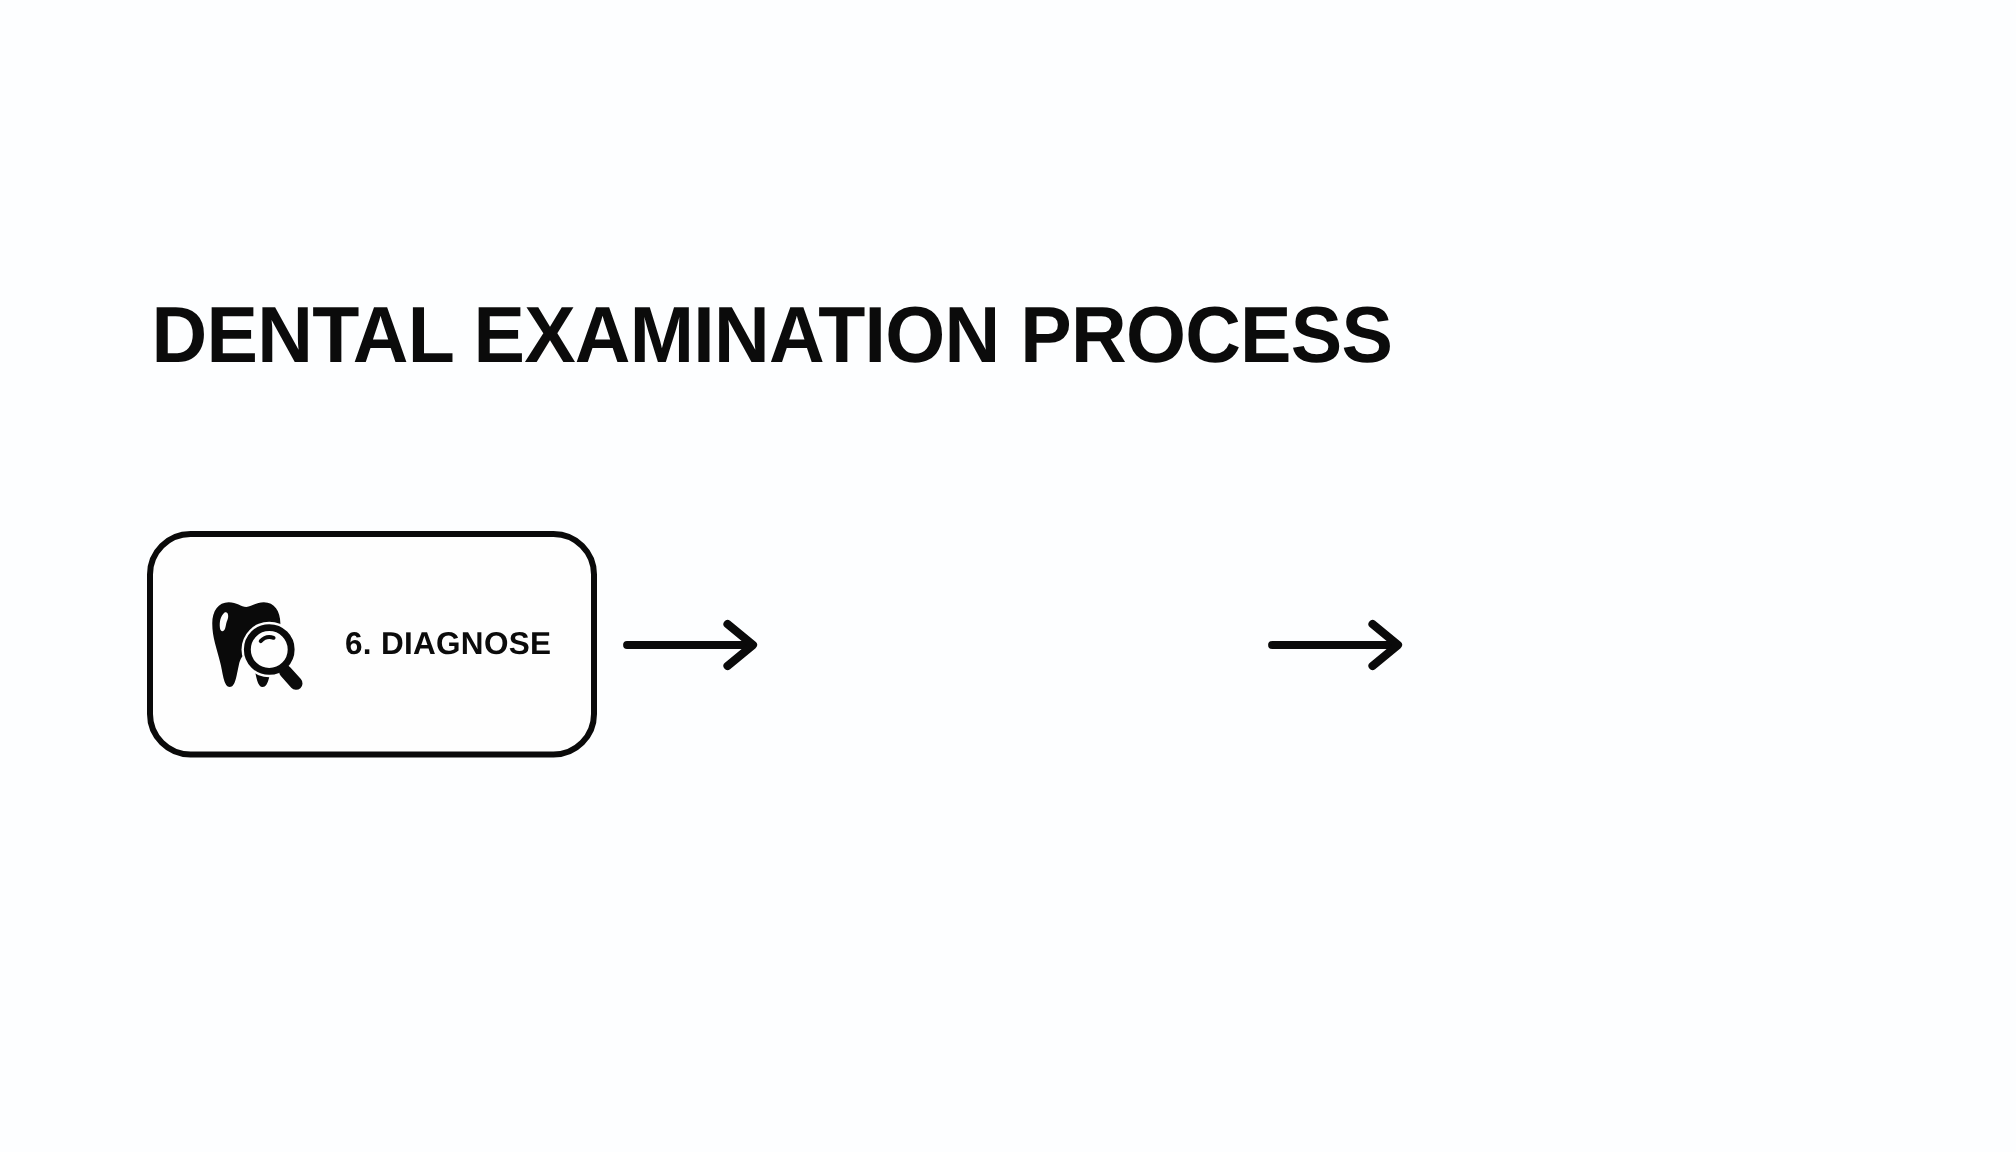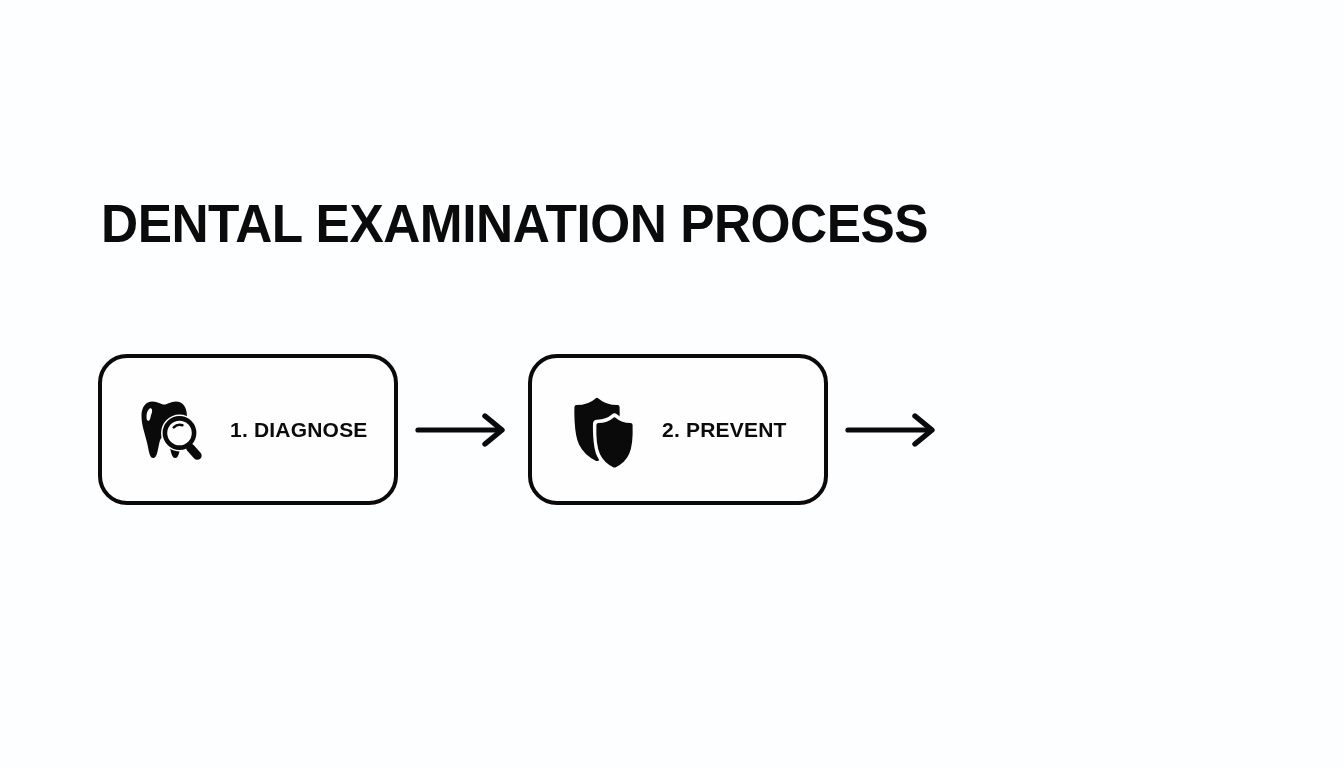--- a/index.html
+++ b/index.html
@@ -128,52 +128,30 @@
 
           <circle cx="47.5" cy="41" r="18.5" fill="#fefefe"></circle>
 
           <rect x="57.6" y="50.2" width="8.6" height="19" rx="4.3" fill="#0a0a0a" transform="rotate(-42 61.9 59.7)"></rect>
 
           <circle cx="47.5" cy="41" r="14.6" fill="none" stroke="#0a0a0a" stroke-width="4.6"></circle>
 
           <path d="M41.8 35.4 A8.2 8.2 0 0 1 50.4 33.2" fill="none" stroke="#0a0a0a" stroke-width="2.6" stroke-linecap="round"></path>
         </svg>
       </div>
-      <div class="card-label">1. DIAGNOSE</div>
+      <div class="card-label">6. DIAGNOSE</div>
     </div>
 
     <div class="arrow arrow-1">
       <svg width="96" height="42" viewBox="0 0 96 42" aria-hidden="true">
         <line x1="4" y1="21" x2="84" y2="21" stroke="#0a0a0a" stroke-width="5.2" stroke-linecap="round"></line>
         <polyline points="71,7 88,21 71,35" fill="none" stroke="#0a0a0a" stroke-width="5.4" stroke-linecap="round" stroke-linejoin="round"></polyline>
       </svg>
     </div>
 
-    <div class="card card-2">
-      <div class="card-icon">
-        <svg width="76" height="76" viewBox="0 0 76 76" aria-hidden="true">
-
-          <path d="M29 8 C23.5 13 15.5 15.2 8.5 15.2
-                   C8.5 15.2 7.6 40.5 12.8 51.4 C17.2 60.8 25.6 65.4 29 67
-                   C32.4 65.4 40.8 60.8 45.2 51.4 C50.4 40.5 49.5 15.2 49.5 15.2
-                   C42.5 15.2 34.5 13 29 8 Z" fill="#0a0a0a" stroke="#0a0a0a" stroke-width="4.2" stroke-linejoin="round"></path>
-
-          <path d="M46.5 25.5 C41.8 29.8 35 31.7 29 31.7
-                   C29 31.7 28.2 53.3 32.7 62.6 C36.5 70.6 43.6 74.6 46.5 76
-                   C49.4 74.6 56.5 70.6 60.3 62.6 C64.8 53.3 64 31.7 64 31.7
-                   C58 31.7 51.2 29.8 46.5 25.5 Z" fill="#fefefe" stroke="#fefefe" stroke-width="8" stroke-linejoin="round"></path>
-
-          <path d="M46.5 27.5 C42.2 31.4 36 33.1 30.5 33.1
-                   C30.5 33.1 29.8 52.8 33.9 61.3 C37.3 68.6 43.8 72.2 46.5 73.5
-                   C49.2 72.2 55.7 68.6 59.1 61.3 C63.2 52.8 62.5 33.1 62.5 33.1
-                   C57 33.1 50.8 31.4 46.5 27.5 Z" fill="#0a0a0a" stroke="#0a0a0a" stroke-width="4.2" stroke-linejoin="round"></path>
-        </svg>
-      </div>
-      <div class="card-label">2. PREVENT</div>
-    </div>
 
     <div class="arrow arrow-2">
       <svg width="96" height="42" viewBox="0 0 96 42" aria-hidden="true">
         <line x1="4" y1="21" x2="84" y2="21" stroke="#0a0a0a" stroke-width="5.2" stroke-linecap="round"></line>
         <polyline points="71,7 88,21 71,35" fill="none" stroke="#0a0a0a" stroke-width="5.4" stroke-linecap="round" stroke-linejoin="round"></polyline>
       </svg>
     </div>
 
 
   </div>

